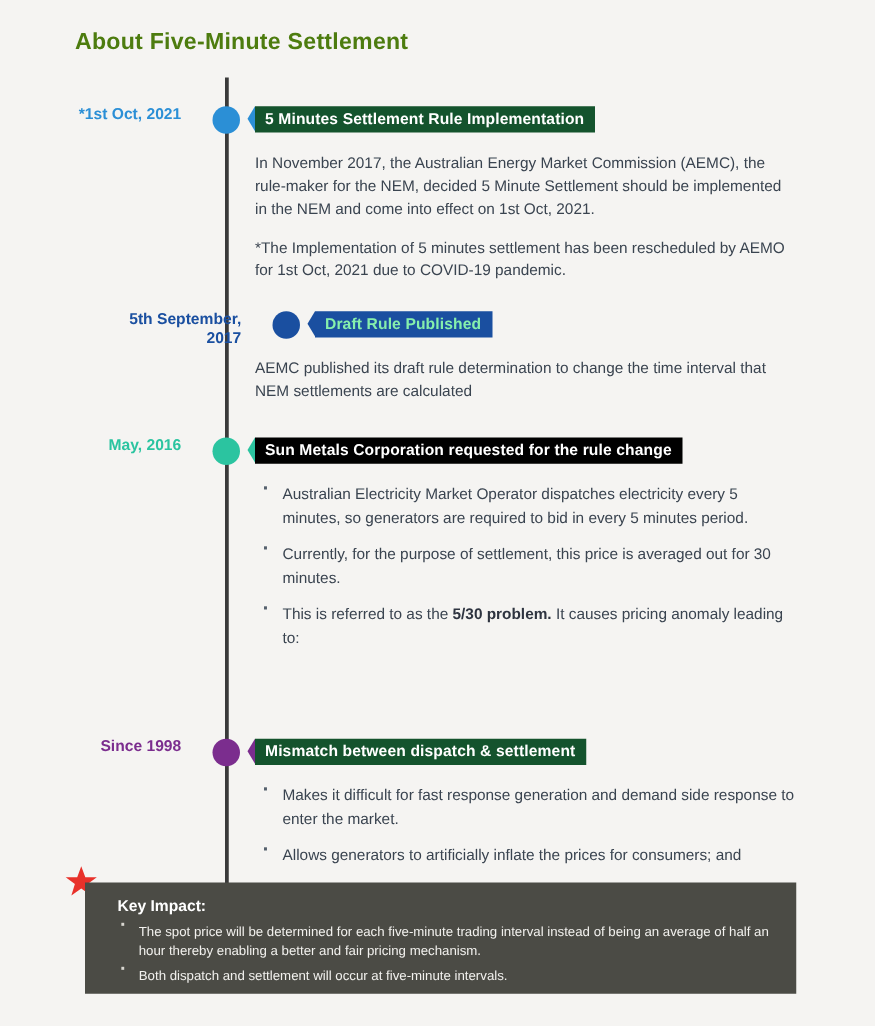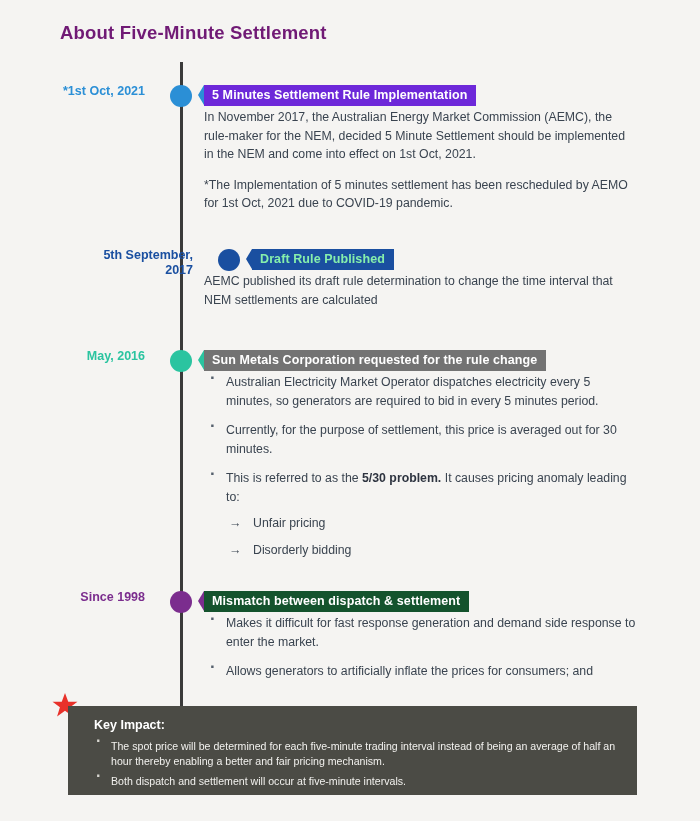--- a/index.html
+++ b/index.html
@@ -94,21 +94,21 @@
     width: 0;
     height: 0;
     border-top: 10.5px solid transparent;
     border-bottom: 10.5px solid transparent;
     border-right: 6px solid currentColor;
   }
 
   .entry-body {
     position: absolute;
     left: 204px;
-    top: 24px;
+    top: 37px;
     width: 434px;
     font-size: 12.3px;
     line-height: 18.5px;
     color: #3a4450;
   }
   .para {
     margin: 0 0 12px 0;
   }
   .para:last-child { margin-bottom: 0; }
 
@@ -196,31 +196,31 @@
     position: absolute;
     left: 52px;
     top: 692px;
     width: 26px;
     height: 26px;
   }
 </style>
 </head>
 <body style="background: rgb(245, 244, 242);">
 
-<div class="page-title" style="color: #701a75;">About Five-Minute Settlement</div>
+<div class="page-title" style="color: #4d7c0f;">About Five-Minute Settlement</div>
 
 <div class="timeline">
 
   <div class="spine"></div>
 
   <div class="entry" style="top:22px;">
     <div class="entry-head">
       <div class="date-label" style="color:#2b8fd6;">*1st Oct, 2021</div>
       <div class="dot" style="background:#2b8fd6;"></div>
-      <div class="badge" style="background:#6d28d9;color:#2b8fd6;">
+      <div class="badge" style="background:#14532d;color:#2b8fd6;">
         <span style="color:#ffffff;">5 Minutes Settlement Rule Implementation</span>
       </div>
     </div>
     <div class="entry-body">
       <p class="para">In November 2017, the Australian Energy Market Commission (AEMC), the rule-maker for the NEM, decided 5 Minute Settlement should be implemented in the NEM and come into effect on 1st Oct, 2021.</p>
       <p class="para">*The Implementation of 5 minutes settlement has been rescheduled by AEMO for 1st Oct, 2021 due to COVID-19 pandemic.</p>
     </div>
   </div>
 
   <div class="entry" style="top:186px;padding-left:48px;">
@@ -234,34 +234,30 @@
     </div>
     <div class="entry-body">
       <p class="para">AEMC published its draft rule determination to change the time interval that NEM settlements are calculated</p>
     </div>
   </div>
 
   <div class="entry" style="top:287px;">
     <div class="entry-head">
       <div class="date-label" style="color:#2bc4a0;">May, 2016</div>
       <div class="dot" style="background:#2bc4a0;"></div>
-      <div class="badge" style="background:#737373;color:#2bc4a0;">
+      <div class="badge" style="background:#000000;color:#2bc4a0;">
         <span style="color:#ffffff;">Sun Metals Corporation requested for the rule change</span>
       </div>
     </div>
     <div class="entry-body">
       <ul class="bullets">
         <li>Australian Electricity Market Operator dispatches electricity every 5 minutes, so generators are required to bid in every 5 minutes period.</li>
         <li>Currently, for the purpose of settlement, this price is averaged out for 30 minutes.</li>
         <li>
           <span id="b530">This is referred to as the <span class="bold">5/30 problem.</span> It causes pricing anomaly leading to:</span>
-          <ul class="arrows">
-            <li>Unfair pricing</li>
-            <li>Disorderly bidding</li>
-          </ul>
         </li>
       </ul>
     </div>
   </div>
 
   <div class="entry" style="top:528px;">
     <div class="entry-head">
       <div class="date-label" style="color:#7b2d8e;">Since 1998</div>
       <div class="dot" style="background:#7b2d8e;"></div>
       <div class="badge" style="background:#14532d;color:#7b2d8e;">

